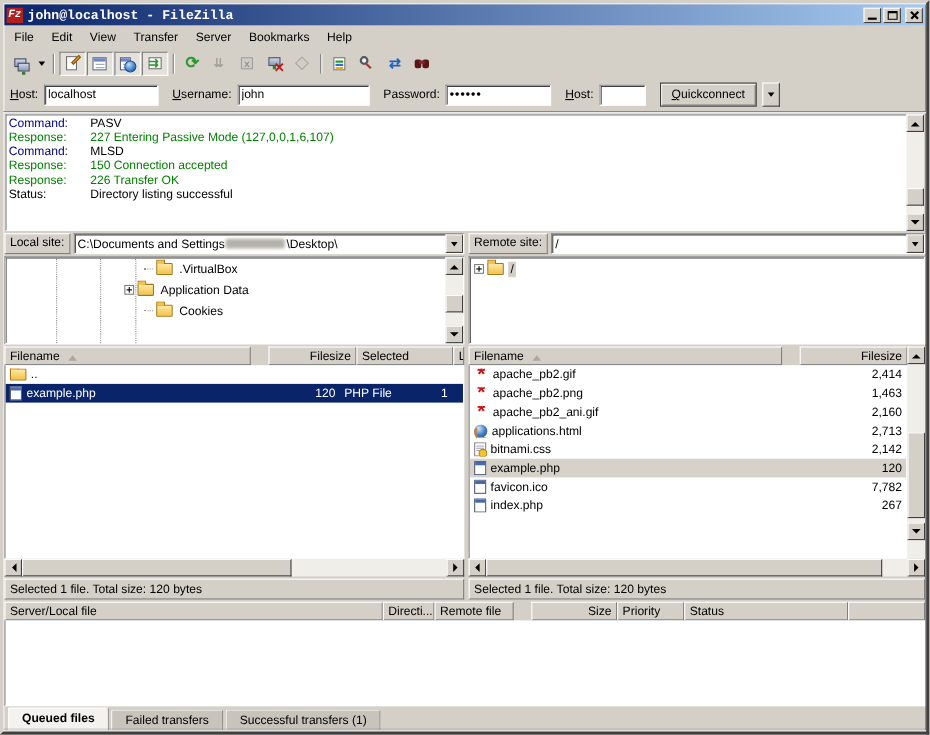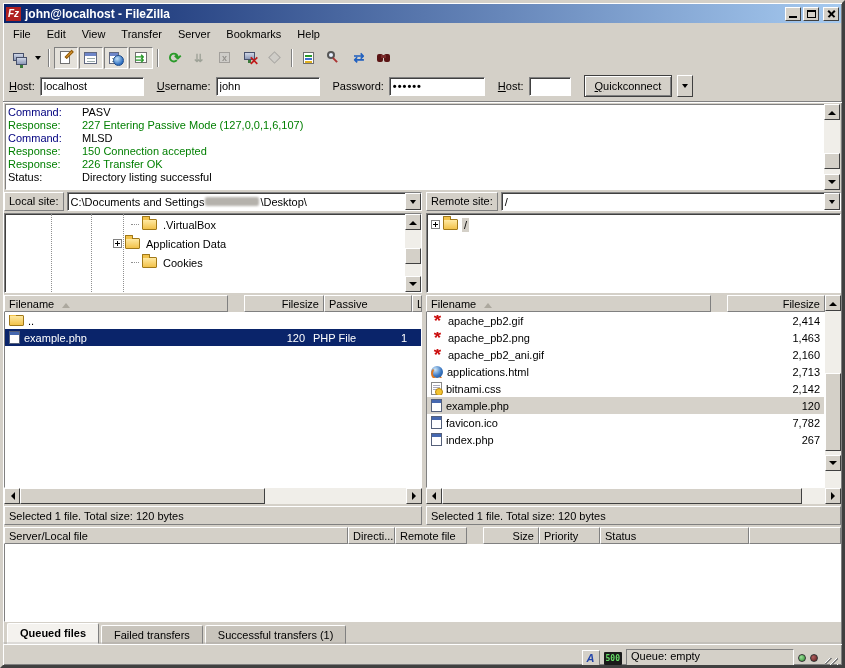--- a/index.html
+++ b/index.html
@@ -6,21 +6,21 @@
   html,body { width:845px; height:668px; }
   body { font:11px "Liberation Sans", sans-serif; color:#000; background:#d4d0c8; }
 
   .window { width:845px; height:668px; background:#d4d0c8;
             border:3px solid; border-color:#d4d0c8 #404040 #404040 #d4d0c8;
             box-shadow:inset 1px 1px 0 #fff, inset -1px -1px 0 #808080;
             display:flex; flex-direction:column; overflow:hidden; }
 
   
   .titlebar { height:19px; margin:1px; background:linear-gradient(90deg,#0a246a,#a6caf0);
-              display:flex; align-items:center; padding:0 2px; flex:0 0 auto; }
+              display:flex; align-items:center; padding:0 2px; flex:0 0 auto;font-family:Liberation Mono, monospace; }
   .fz-logo { width:15px; height:14px; background:#b02020; color:#fff; font-weight:bold; font-size:10px;
              display:flex; align-items:center; justify-content:center; margin-right:4px; font-style:italic; }
   .title-text { color:#fff; font-weight:bold; font-size:12px; flex:1; white-space:nowrap; }
   .winbtn { width:16px; height:14px; background:#d4d0c8; margin-left:2px;
             border:1px solid; border-color:#fff #404040 #404040 #fff;
             display:flex; align-items:center; justify-content:center; position:relative; }
   .glyph-min { width:8px; height:2px; background:#000; margin-top:7px; }
   .glyph-max { width:9px; height:8px; border:1px solid #000; border-top-width:2px; }
   .glyph-close { width:10px; height:9px; position:relative; }
   .glyph-close::before, .glyph-close::after { content:''; position:absolute; left:1px; top:4px; width:9px; height:1.6px; background:#000; }
@@ -67,21 +67,21 @@
   .qc-label { white-space:nowrap; }
   .accel::first-letter { text-decoration:underline; }
   .qc-input { height:19px; background:#fff; border:1px solid; border-color:#808080 #fff #fff #808080;
               box-shadow:inset 1px 1px 0 #404040; padding:2px 3px; font:11px "Liberation Sans",sans-serif; }
   .qc-btn { height:22px; padding:2px 10px; background:#d4d0c8; font:11px "Liberation Sans",sans-serif;
             border:1px solid #404040; box-shadow:inset 1px 1px 0 #fff, inset -1px -1px 0 #808080; }
   .qc-drop { width:16px; height:22px; background:#d4d0c8; border:1px solid; border-color:#fff #404040 #404040 #fff;
              display:flex; align-items:center; justify-content:center; }
 
   
-  .logwrap { margin:2px; height:86px; background:#fff; display:flex; flex:0 0 auto; }
+  .logwrap { margin:2px; height:106px; background:#fff; display:flex; flex:0 0 auto; }
   .logpane { flex:1; overflow:hidden; padding:1px 0 0 2px; border:1px solid; border-color:#808080 #fff #fff #808080; border-right:none; }
   .logline { height:13px; display:flex; white-space:nowrap; }
   .logline .lab { width:74px; flex:0 0 auto; }
   .log-command .lab, .log-command .txt { color:#00007f; }
   .log-command .txt { color:#000; }
   .log-response .lab, .log-response .txt { color:#007f00; }
   .log-status .lab, .log-status .txt { color:#000; }
 
   
   .vscroll { width:16px; flex:0 0 auto; background:#f0eee9; display:flex; flex-direction:column; }
@@ -290,21 +290,21 @@
         <span class="icon16">
           <span class="ic-binoc"></span>
         </span>
       </span>
   </div>
 
   <div class="qcbar">
     <span class="qc-label accel">Host:</span>
     <input class="qc-input" style="width: 104px;" value="localhost">
     <span class="qc-label accel" style="margin-left:8px">Username:</span>
-    <input class="qc-input" style="width: 104px;" value="john">
+    <input class="qc-input" style="width: 120px;" value="john">
     <span class="qc-label" style="margin-left:8px">Password:</span>
     <input class="qc-input" style="width: 96px; letter-spacing: 1px; font-weight: bold;" value="••••••">
     <span class="qc-label accel" style="margin-left:8px">Host:</span>
     <input class="qc-input" style="width: 42px;" value="">
     <button class="qc-btn accel" style="margin-left:8px">Quickconnect</button>
     <span class="qc-drop">
         <span class="tri-dn"></span>
       </span>
   </div>
 
@@ -399,21 +399,21 @@
 
       <div class="listhead">
         <span class="hcell" style="width:224px">
             <span>Filename</span>
             <span class="sortarrow"></span>
           </span>
         <span class="hcell num" style="width:80px">
             <span>Filesize</span>
           </span>
         <span class="hcell" style="width:88px">
-            <span>Passive</span>
+            <span>Selected</span>
           </span>
         <span class="hcell" style="flex:1">
             <span>L</span>
           </span>
       </div>
       <div class="listbody">
         <div class="frow">
           <span class="c" style="width:224px">
               <span class="ico folder"></span>
               <span>..</span>
@@ -564,21 +564,21 @@
   <div class="queuehead">
     <span class="hcell" style="width:344px">
         <span>Server/Local file</span>
       </span>
     <span class="hcell" style="width:47px">
         <span>Directi...</span>
       </span>
     <span class="hcell" style="width:72px">
         <span>Remote file</span>
       </span>
-    <span class="hcell num" style="width:56px">
+    <span class="hcell num" style="width:78px">
         <span>Size</span>
       </span>
     <span class="hcell" style="width:61px">
         <span>Priority</span>
       </span>
     <span class="hcell" style="width:149px">
         <span>Status</span>
       </span>
     <span class="hcell" style="flex:1"></span>
   </div>

